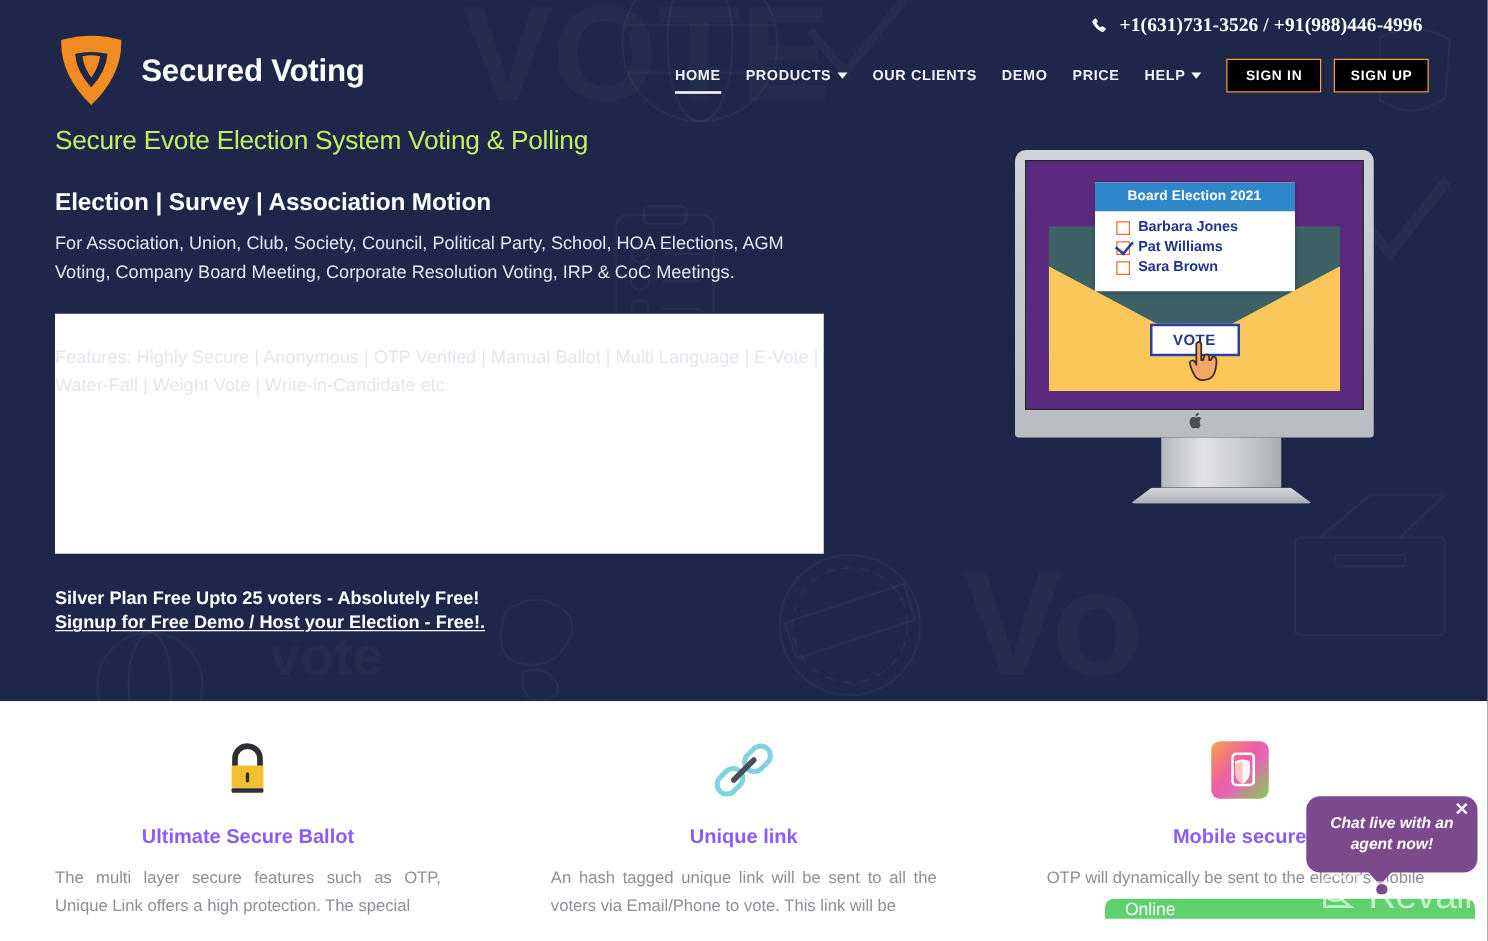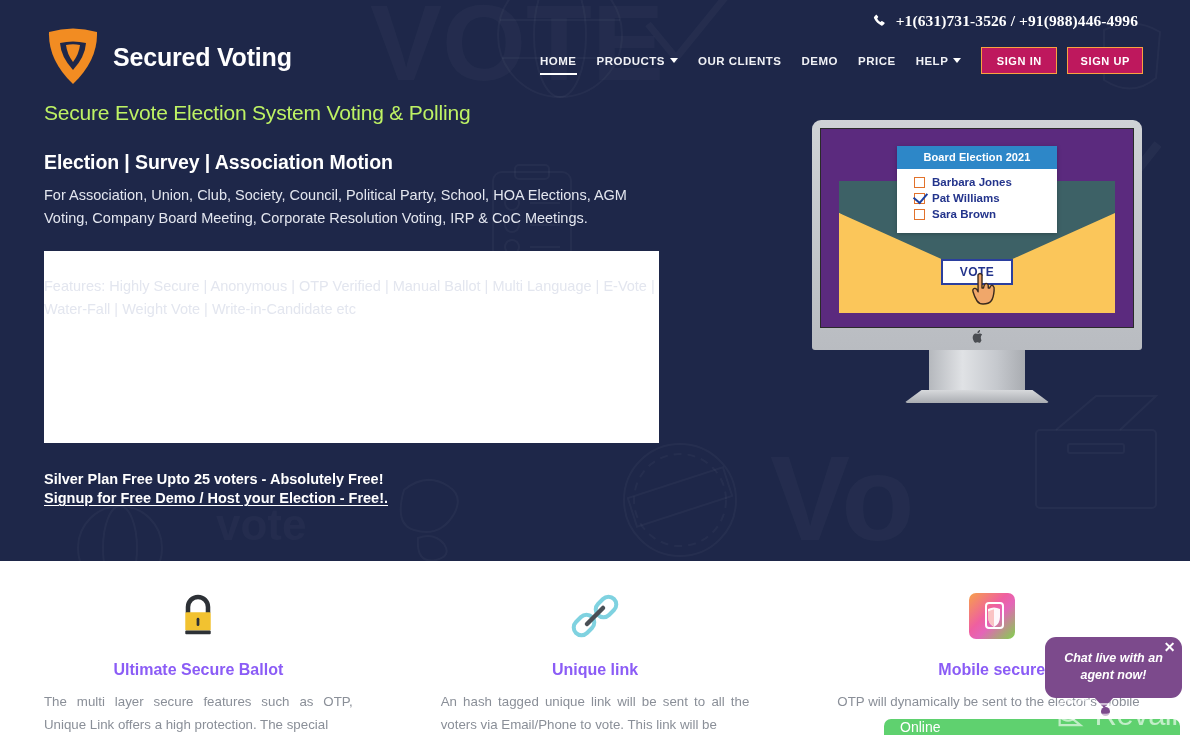--- a/index.html
+++ b/index.html
@@ -106,21 +106,21 @@
     width: 0; height: 0;
     border-left: 4.5px solid transparent;
     border-right: 4.5px solid transparent;
     border-top: 5px solid #ffffff;
     display: inline-block;
   }
   .nav-btn {
     display: inline-flex;
     align-items: center;
     justify-content: center;
-    background: #be185d;
+    background: #000000;
     color: #ffffff;
     font-size: 11px;
     font-weight: 600;
     letter-spacing: 0.6px;
     width: 76px;
     height: 27px;
     margin-left: 10px;
     border: 1px solid #f9a23f;
     cursor: pointer;
   }
@@ -176,21 +176,21 @@
 
   
   .monitor-wrap {
     position: absolute;
     left: 812px;
     top: 120px;
     width: 330px;
     z-index: 4;
   }
   .mon-body {
-    width: 330px;
+    width: 287px;
     height: 230px;
     background: linear-gradient(180deg, #cfd2d6 0%, #b9bcc1 100%);
     border-radius: 9px 9px 3px 3px;
     padding: 8px 8px 22px 8px;
     position: relative;
   }
   .mon-screen {
     width: 100%;
     height: 100%;
     background: #5b2a7e;

